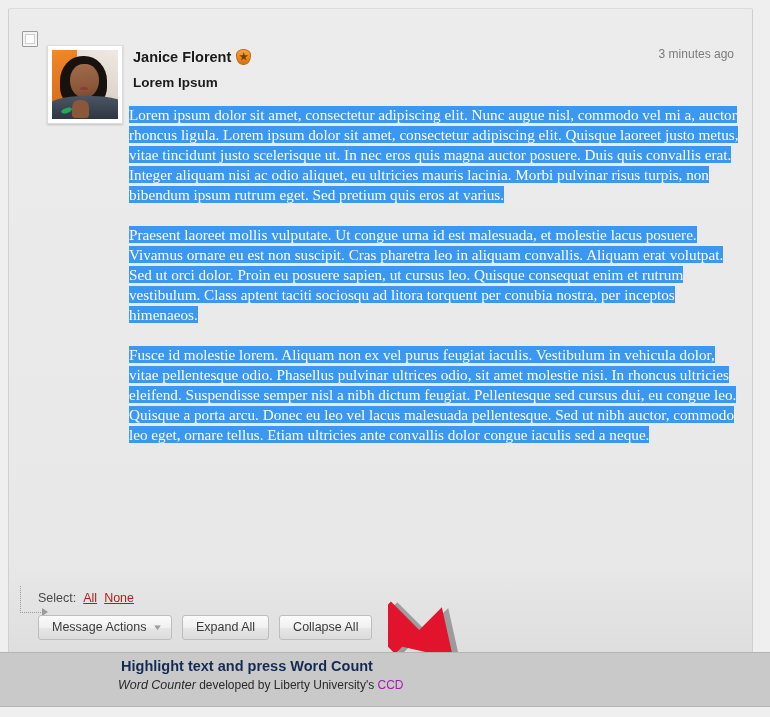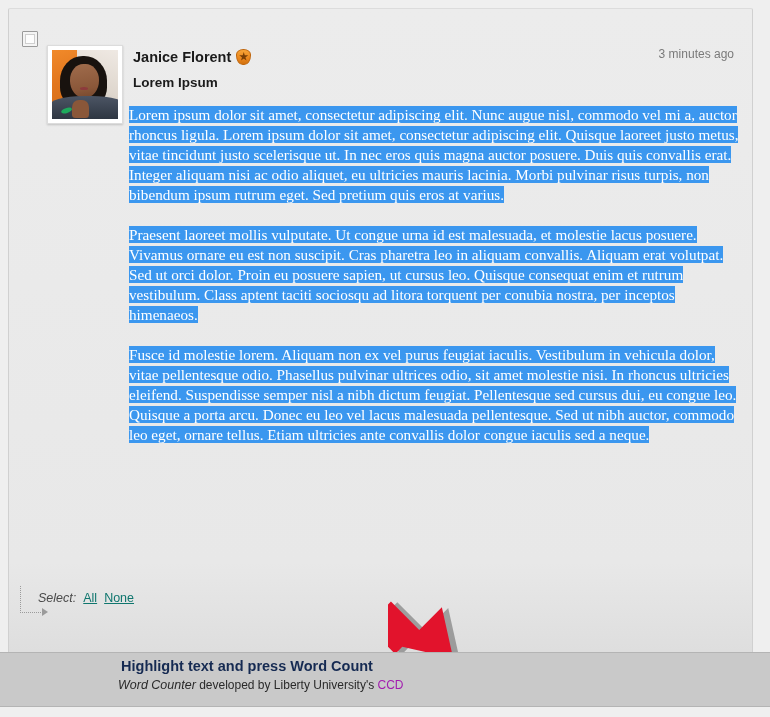--- a/index.html
+++ b/index.html
@@ -225,23 +225,23 @@
     border-bottom: 4px solid transparent;
   }
   #select-row {
     position: absolute;
     left: 38px;
     top: 17px;
     font-size: 12.5px;
     color: #3f3f3f;
     white-space: nowrap;
   }
-  #select-row .lbl { color: #4a4a4a; font-style: italic; }
+  #select-row .lbl { color: #4a4a4a; }
   #select-row a {
-    color: #0f766e;
+    color: #b91c1c;
     text-decoration: underline;
     margin-left: 7px;
     cursor: pointer;
   }
 
   #button-row {
     position: absolute;
     left: 38px;
     top: 41px;
     display: flex;
@@ -361,20 +361,28 @@
 
 <div id="actions-area">
   <div id="nest-marker">
     <div class="head"></div>
   </div>
 
   <div id="select-row">
     <span class="lbl">Select:</span><a>All</a><a>None</a>
   </div>
 
+  <div id="button-row">
+    <div class="gbtn">
+      <span>Message Actions</span>
+      <span class="chev">▾</span>
+    </div>
+    <div class="gbtn">Expand All</div>
+    <div class="gbtn">Collapse All</div>
+  </div>
 </div>
 
 <svg id="red-arrow" viewBox="0 0 118 96">
   <g transform="translate(5,6)">
     <path d="M 0 0 L 34 0 L 34 40 L 66 40 L 38 84 L 10 40 L 0 40 Z" transform="rotate(-45 34 42)" fill="#000000" opacity="0.30"></path>
     <path d="M 0 0 L 34 0 L 34 40 L 66 40 L 38 84 L 10 40 L 0 40 Z" transform="rotate(-45 34 42) translate(-4,-5)" fill="#e2132c"></path>
   </g>
 </svg>
 
 <div id="wordcount-bar">

